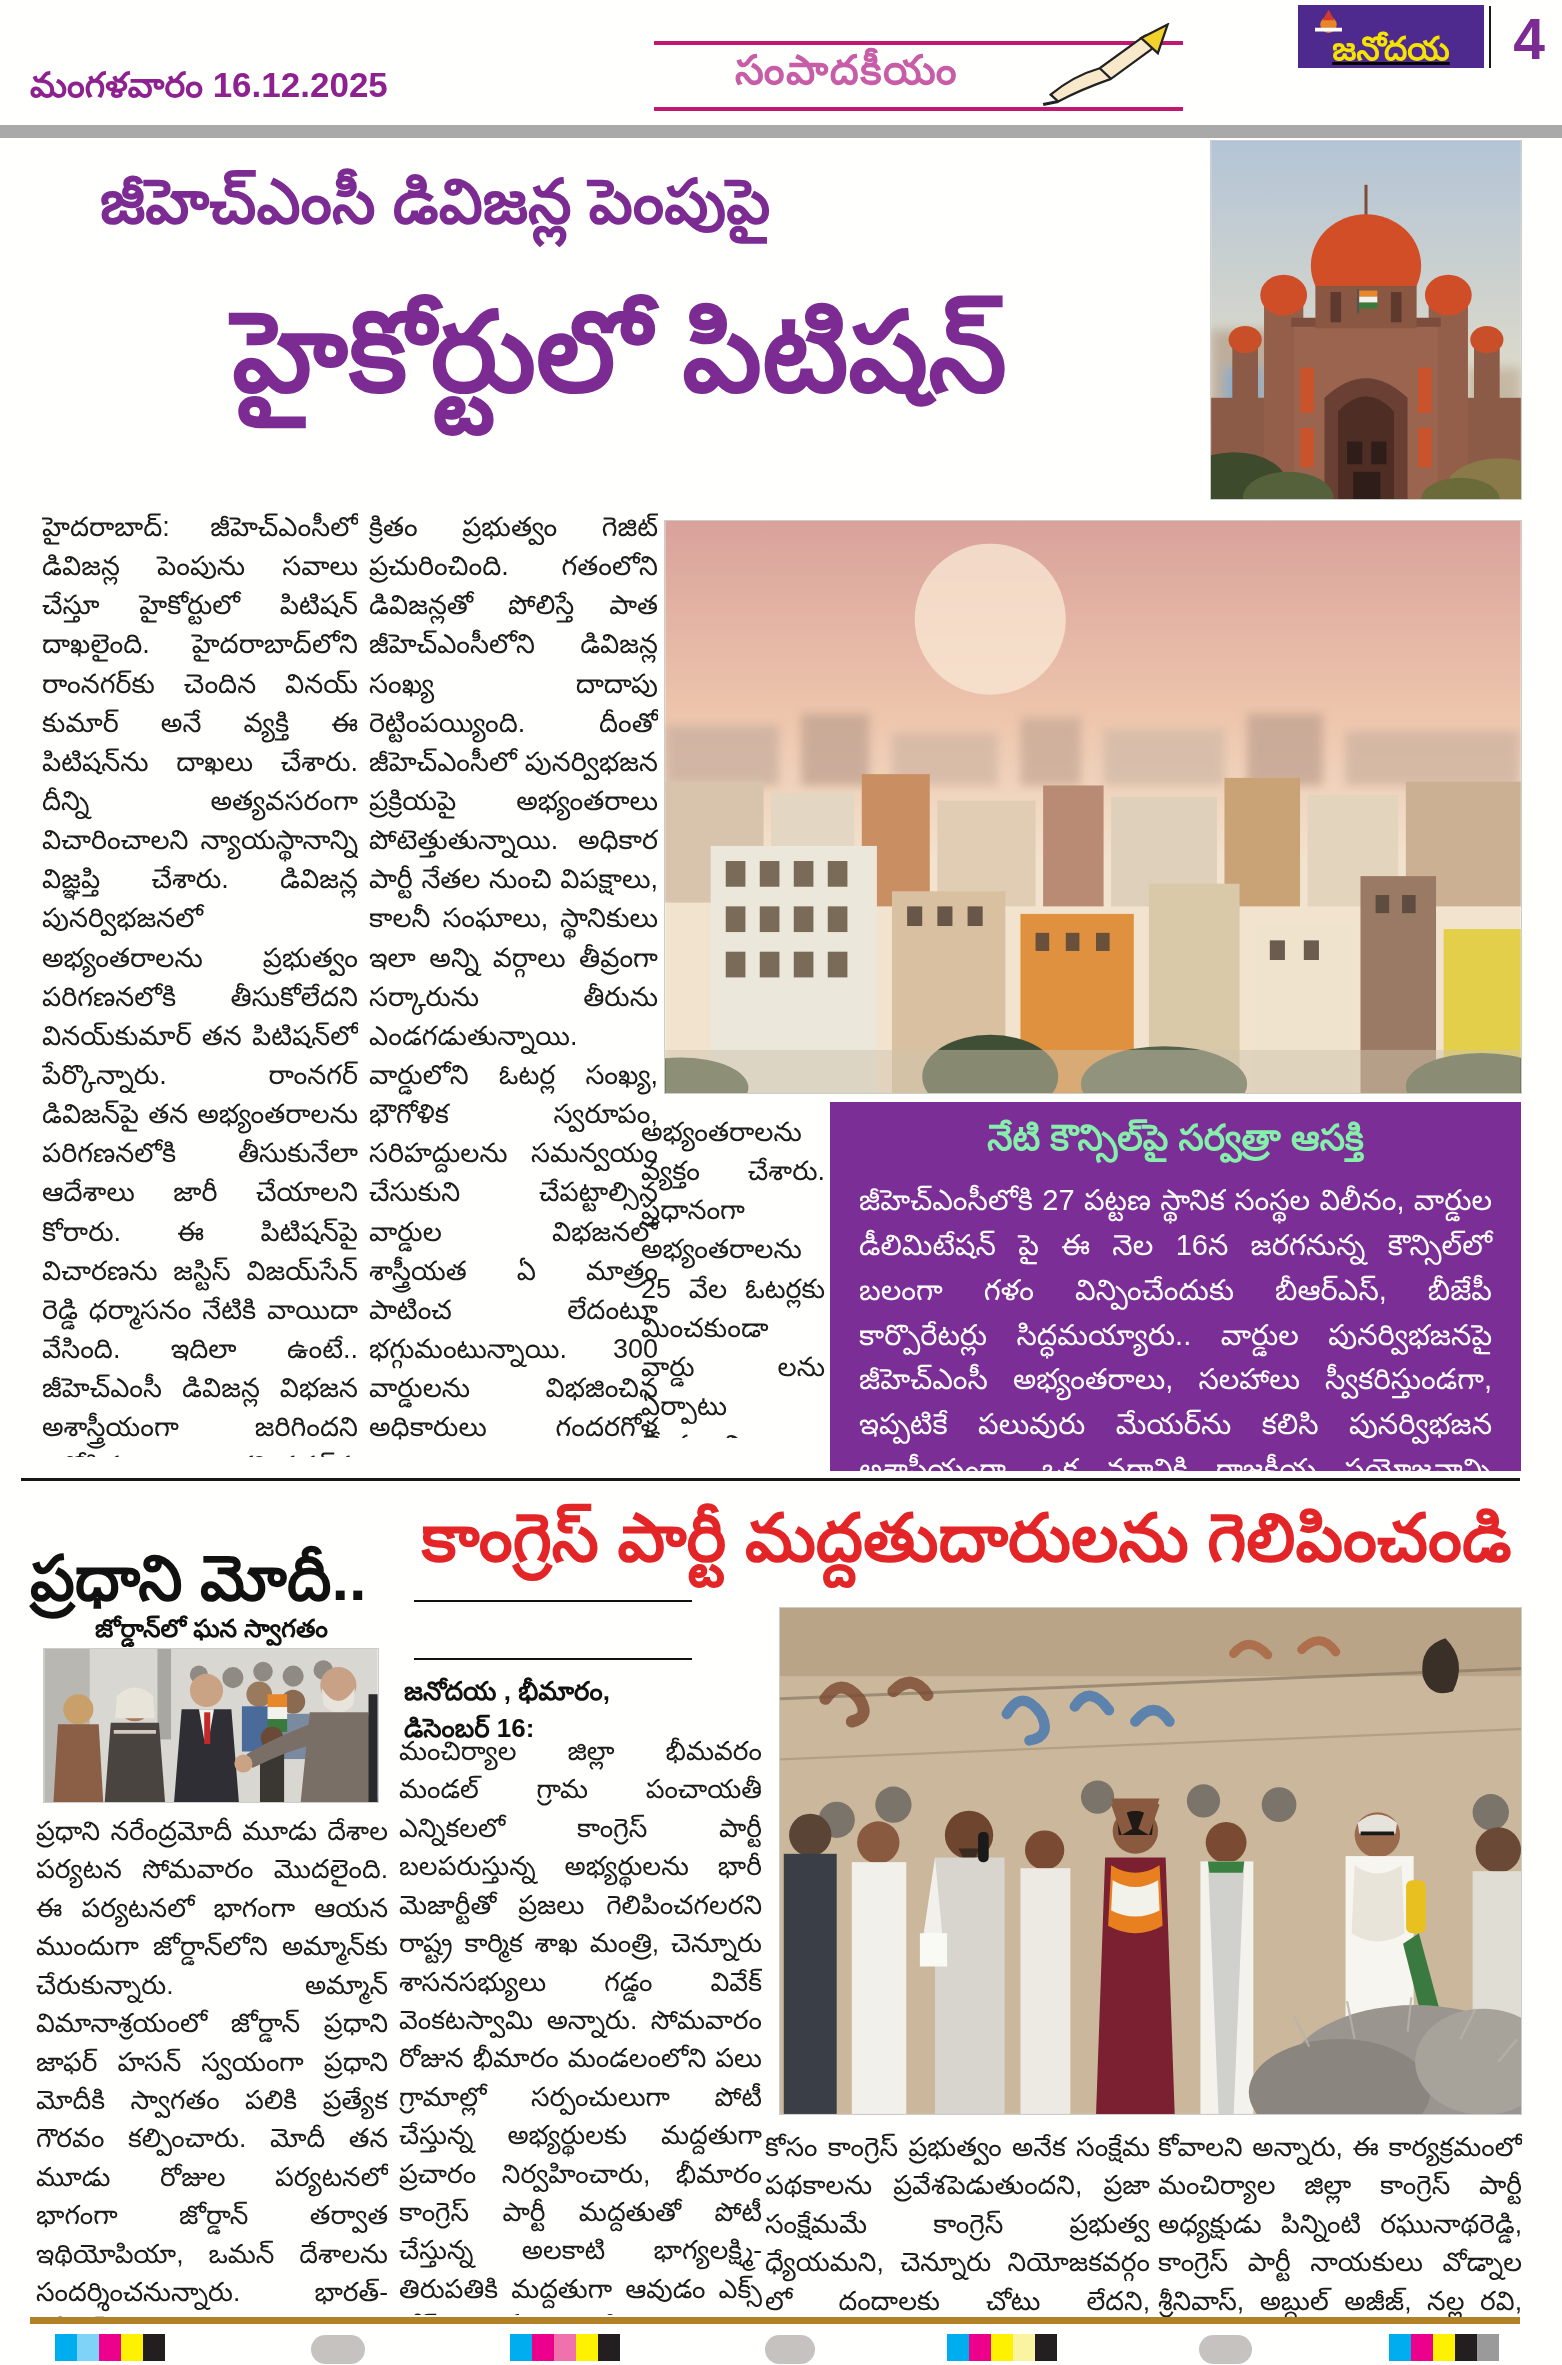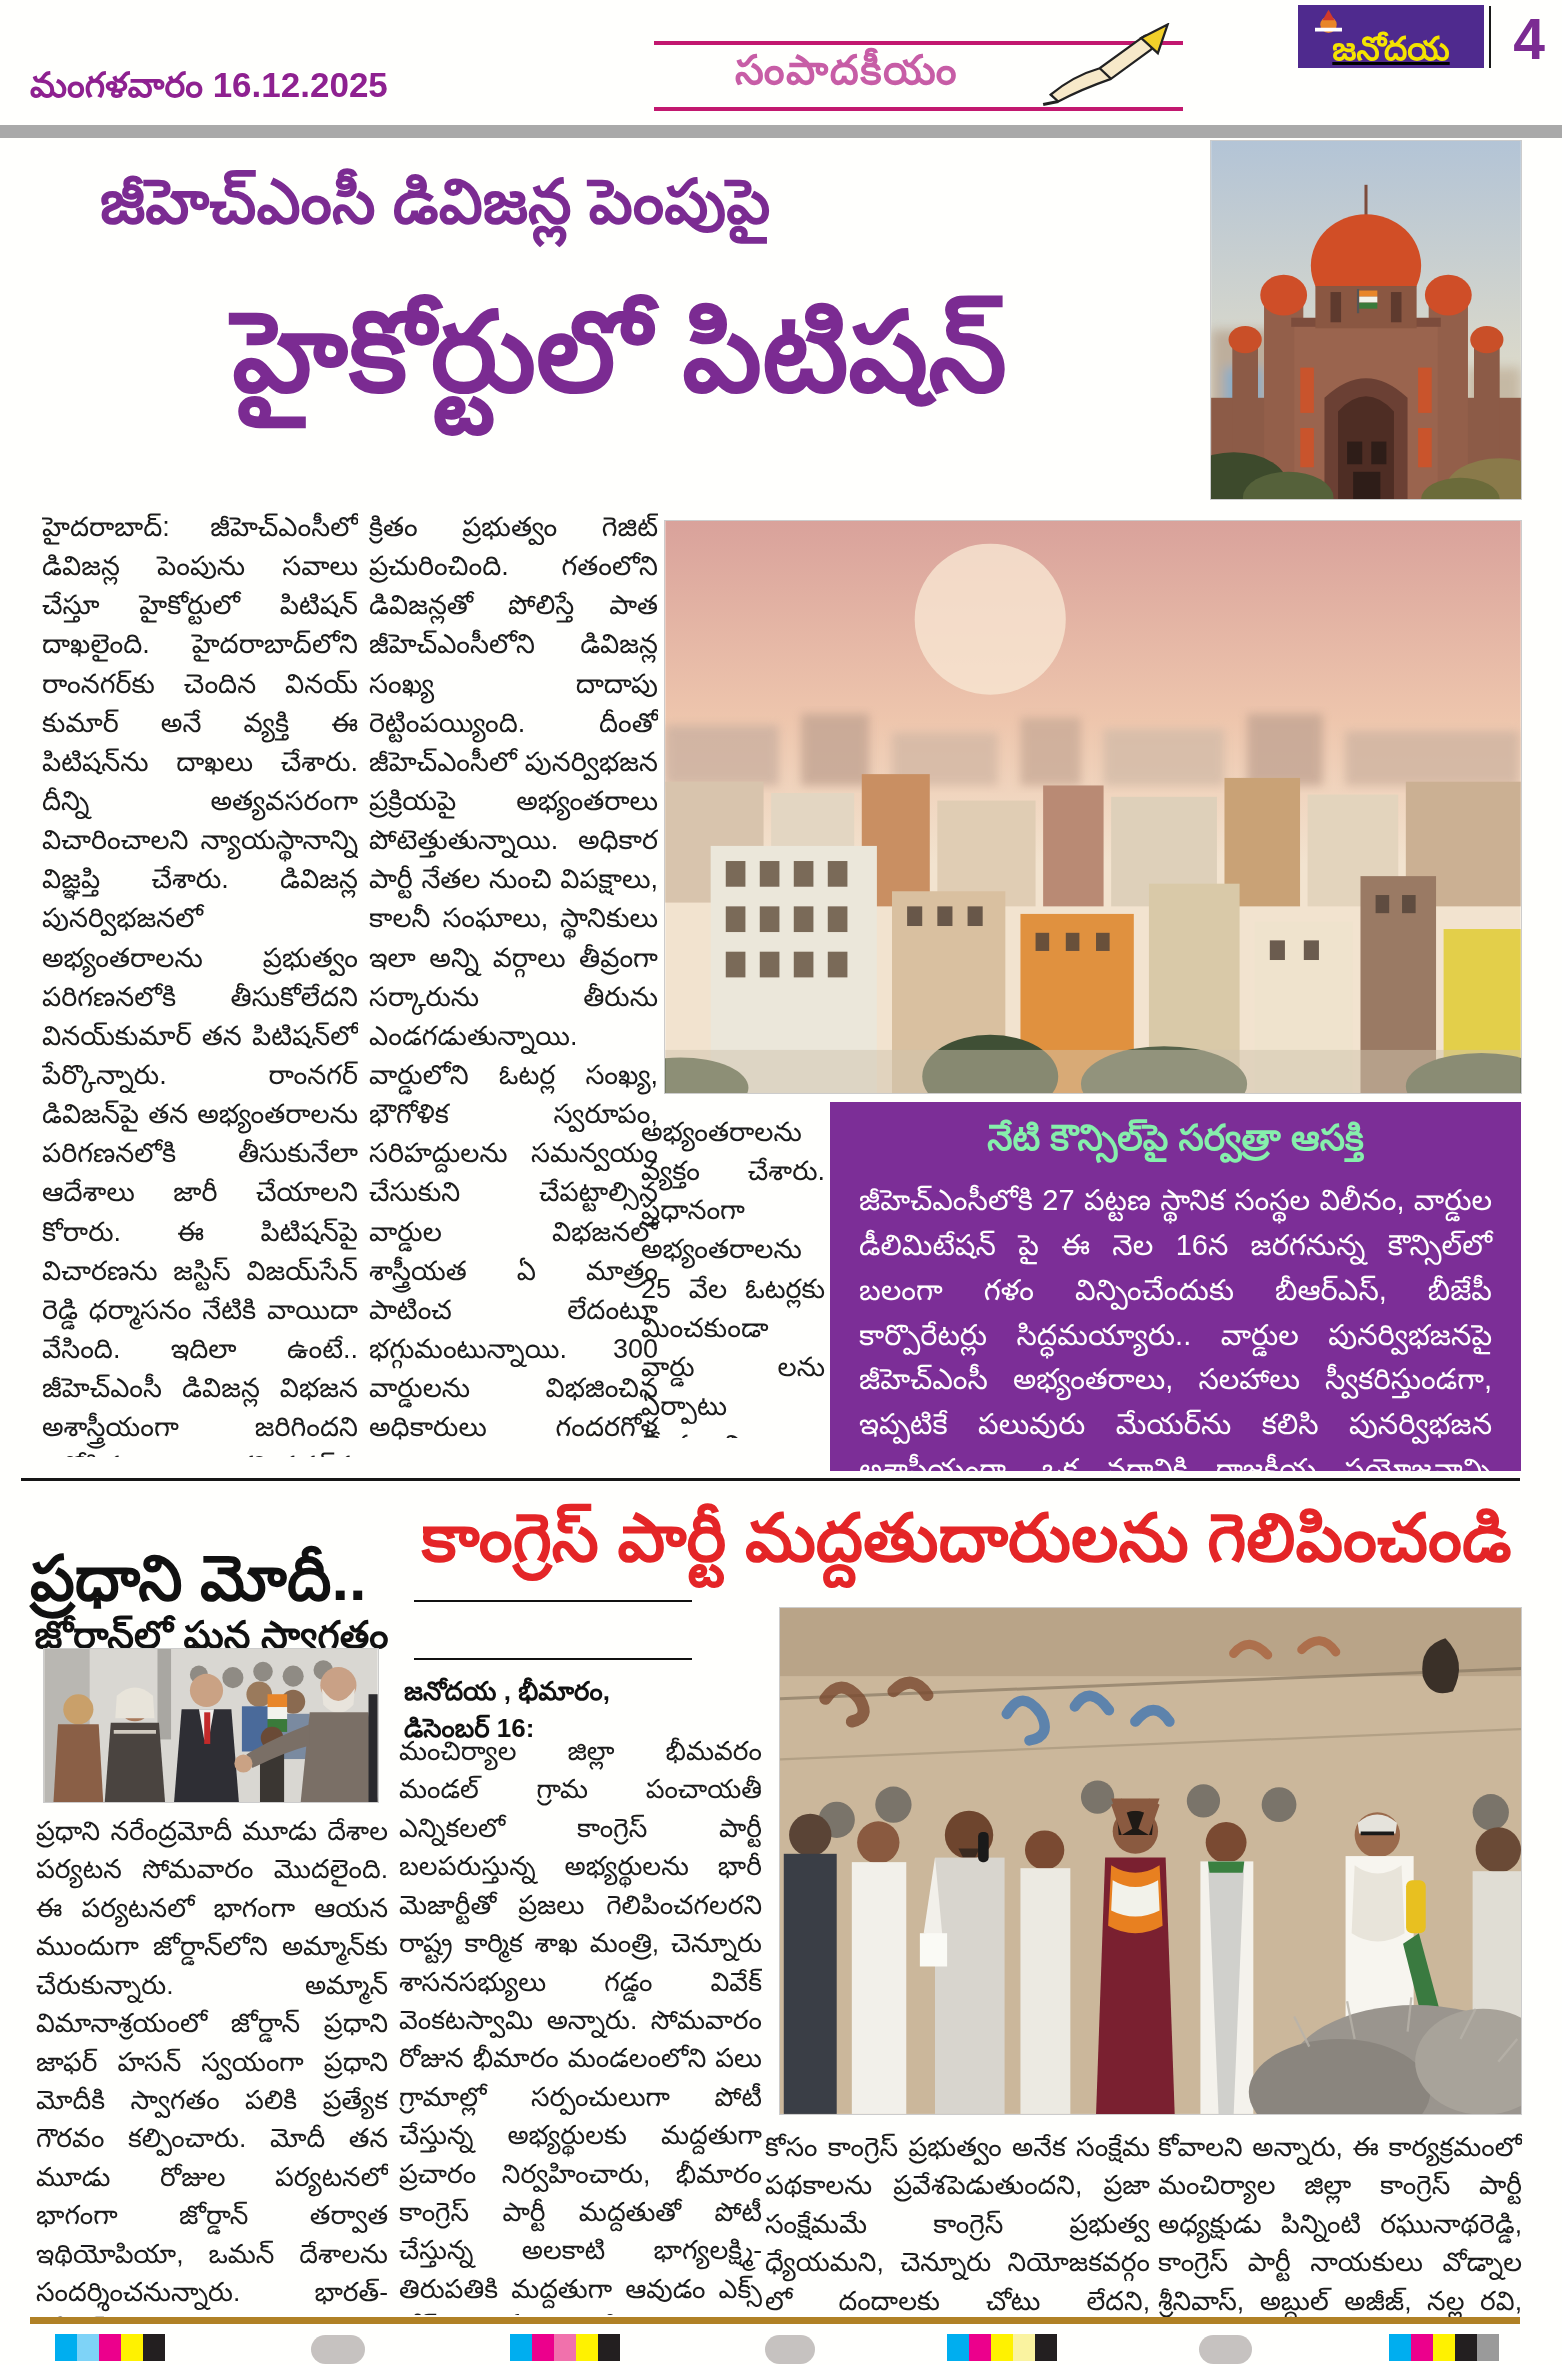--- a/index.html
+++ b/index.html
@@ -36,21 +36,21 @@
   .lead-col3{left:641px;top:1113px;width:184px;height:325px;}
   
   .council-box{left:830px;top:1102px;width:691px;height:369px;background:#7c2e97;
                padding:10.6px 29px;box-sizing:border-box;overflow:hidden;}
   .council-title{color:#86efac;font-size:36px;font-weight:bold;text-align:center;margin:4.5px 0 10.6px 0;}
   .council-body{color:#ffffff;font-size:29px;line-height:1.55;text-align:justify;font-weight:500;}
   .mid-divider{left:21px;top:1478px;width:1499px;height:3px;background:#161616;}
   
   .modi-h1{left:30px;top:1495px;width:363px;text-align:center;font-size:42px;font-weight:bold;color:#111;}
   .modi-h2{left:30px;top:1542px;width:363px;text-align:left;font-size:63px;font-weight:bold;color:#111;}
-  .modi-sub{left:30px;top:1614px;width:363px;text-align:center;font-size:38px;font-weight:bold;color:#111;}
+  .modi-sub{left:30px;top:1614px;width:363px;text-align:center;font-size:25px;font-weight:bold;color:#111;}
   .modi-photo{left:44px;top:1649px;width:334px;height:153px;}
   .modi-body{left:36px;top:1812px;width:352px;height:505px;font-size:26.5px;}
   
   .cong-headline{left:412px;top:1498px;width:1109px;text-align:center;font-size:67px;font-weight:bold;
                  color:#e42527;line-height:1.2;}
   .cong-rule{left:414px;width:278px;height:2.3px;background:#111;}
   .cong-rule1{top:1600px;}
   .cong-rule2{top:1658px;}
   .cong-byline{left:404px;top:1608px;width:296px;text-align:center;font-size:29px;font-weight:bold;color:#111;}
   .cong-dateline{left:404px;top:1676px;width:296px;font-size:26px;font-weight:bold;color:#111;}

